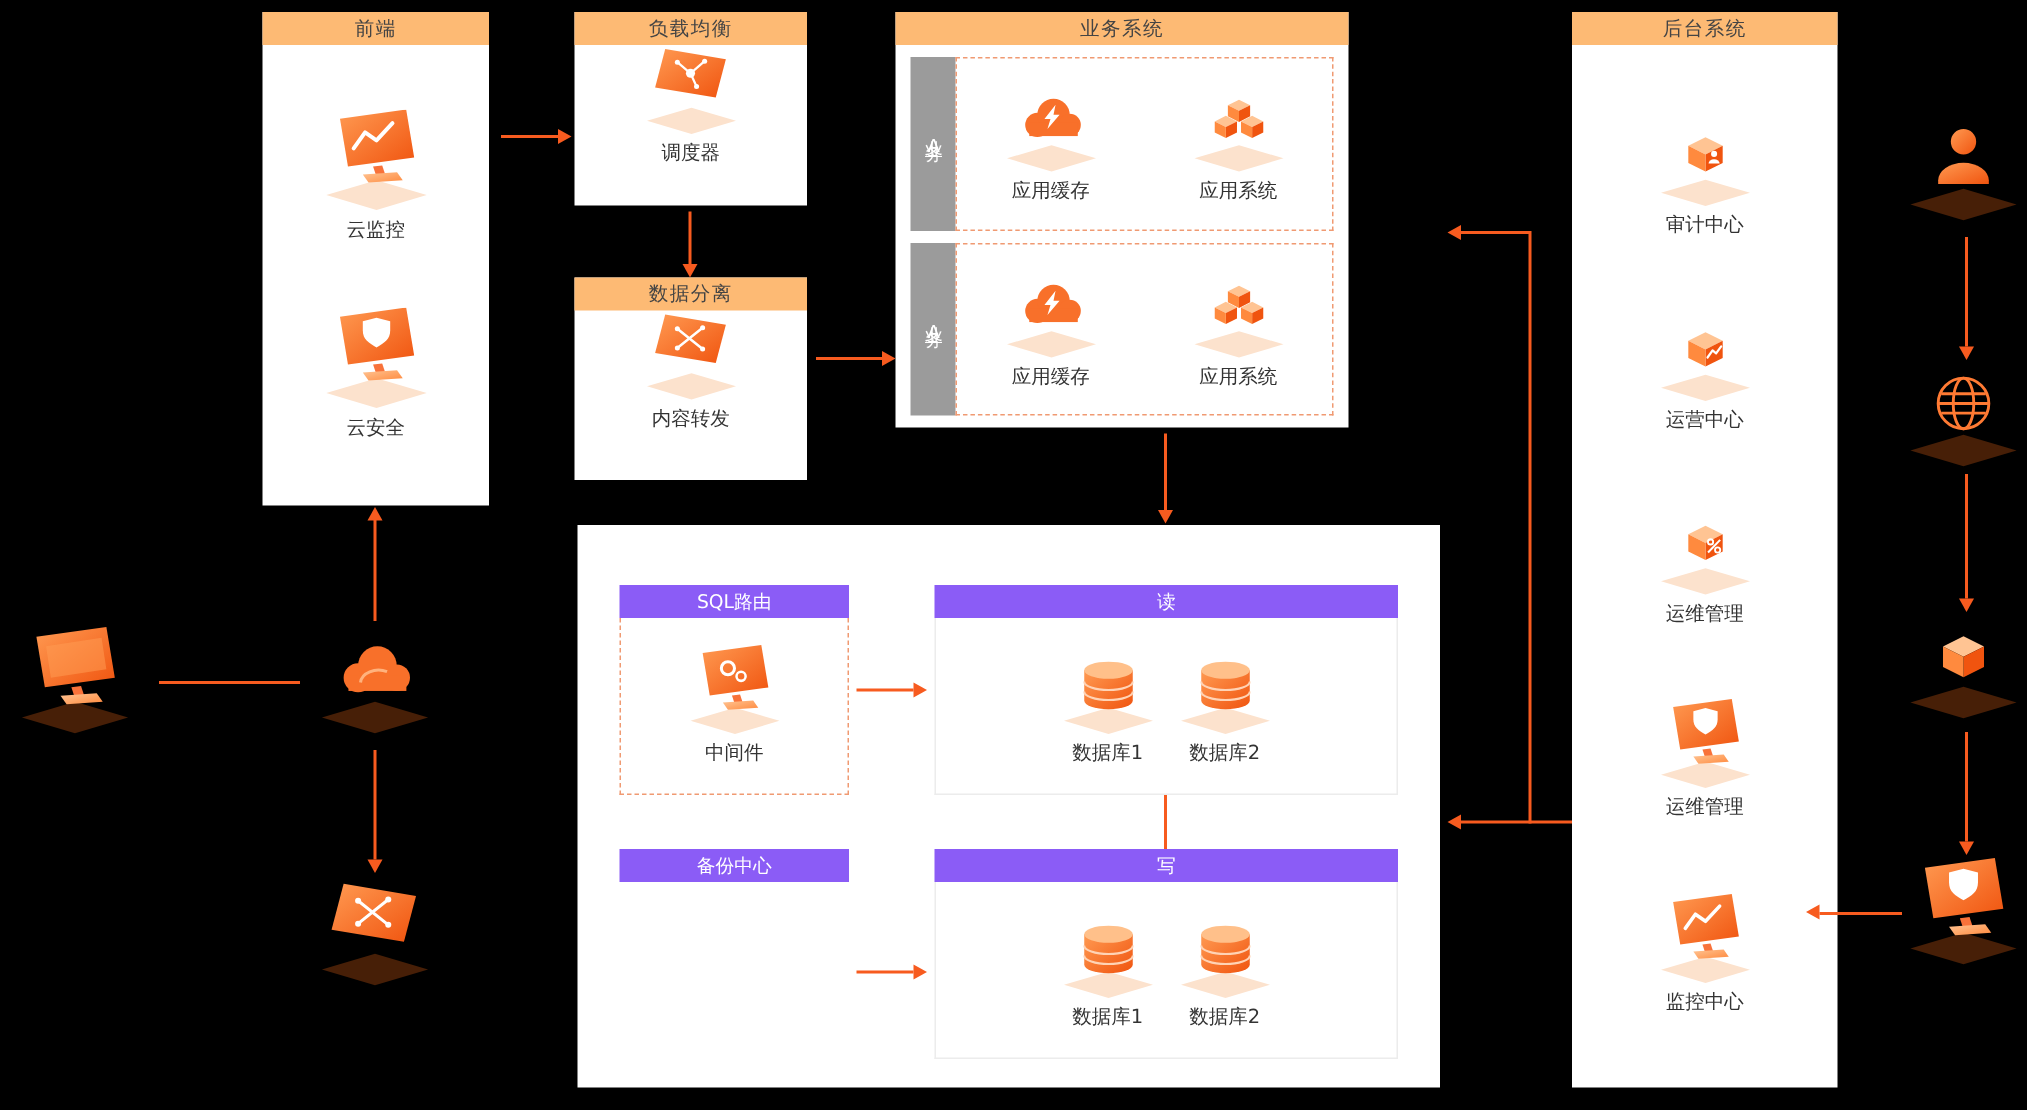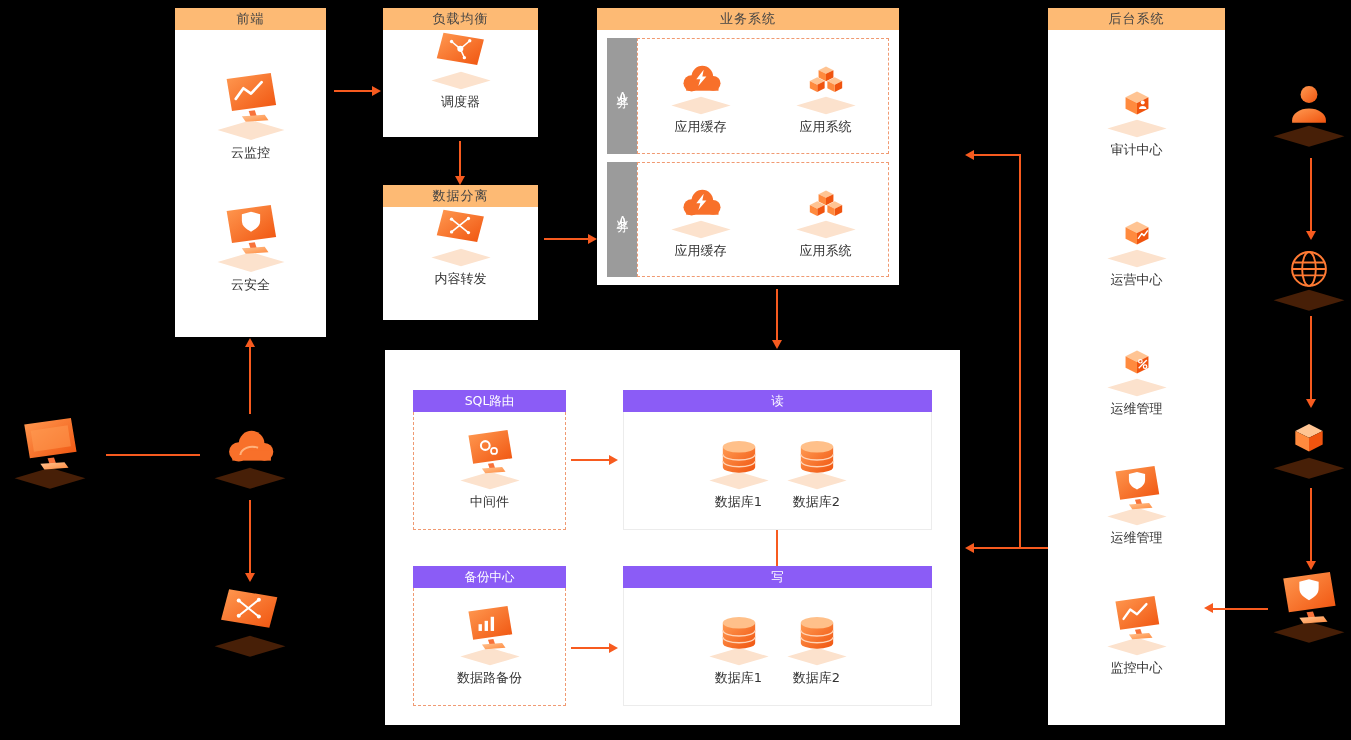--- a/index.html
+++ b/index.html
@@ -334,28 +334,20 @@
           <svg viewBox="0 0 100 92">
               <use href="#i-db"></use>
             </svg>
           <div class="lbl">数据库2</div>
         </div>
       </div>
     </div>
 
     <div class="sub" style="left:28px;top:216px;width:153px">
       <div class="sh2">备份中心</div>
-      <div class="body2 dash">
-        <div class="node sm">
-          <svg viewBox="0 0 100 92">
-              <use href="#i-screen-bars"></use>
-            </svg>
-          <div class="lbl">数据路备份</div>
-        </div>
-      </div>
     </div>
 
     <div class="sub" style="left:238px;top:216px;width:309px">
       <div class="sh2">写</div>
       <div class="body2 solid">
         <div class="node sm">
           <svg viewBox="0 0 100 92">
               <use href="#i-db"></use>
             </svg>
           <div class="lbl">数据库1</div>

